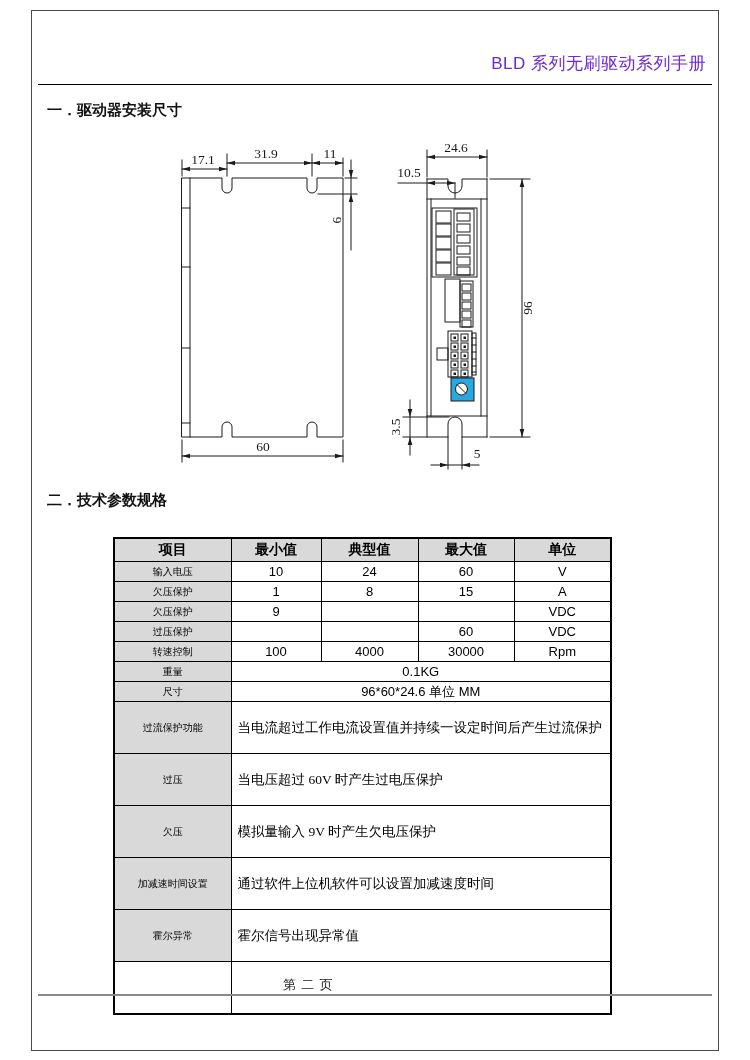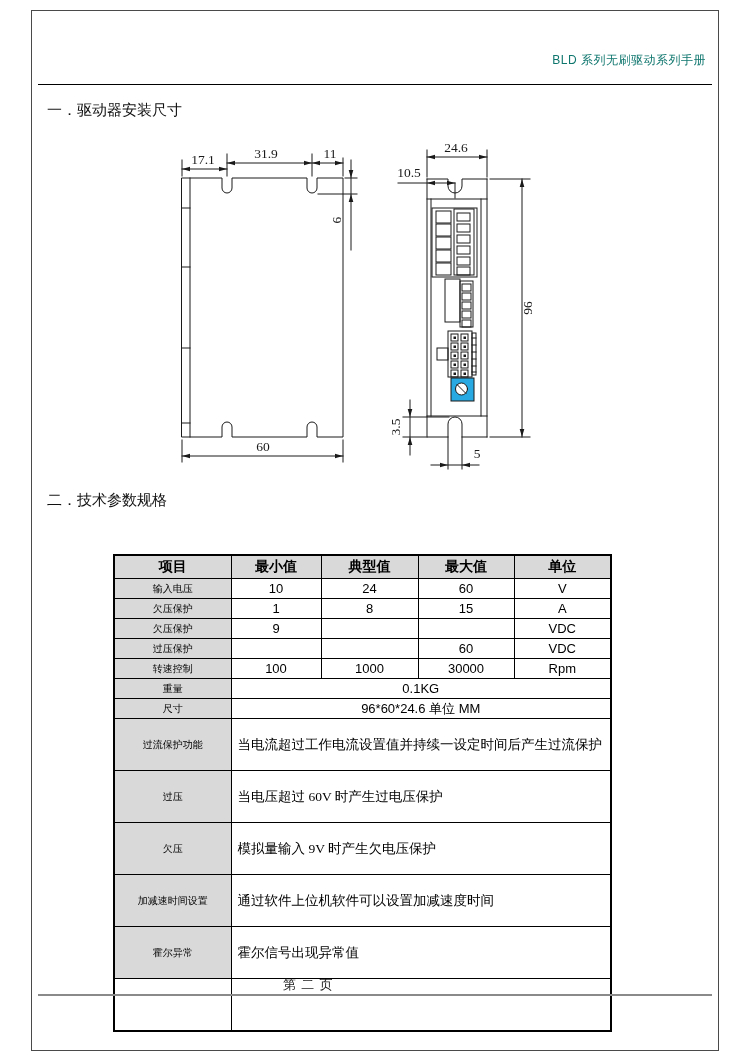--- a/index.html
+++ b/index.html
@@ -1,29 +1,29 @@
 <!DOCTYPE html>
 <html><head>
 <meta charset="utf-8">
 <style>
   html,body{margin:0;padding:0;}
   body{width:750px;height:1060px;background:#ffffff;position:relative;
        font-family:"Liberation Serif",serif;color:#000;}
   .page-border{position:absolute;left:31px;top:10px;width:686px;height:1039px;
        border:1px solid #4a4a4a;}
   .doc-title{position:absolute;top:52px;right:44px;font-family:"Liberation Sans",sans-serif;
-       font-size:12px;letter-spacing:0.5px;color:#0f766e;}
+       font-size:17px;letter-spacing:0.5px;color:#6d28d9;}
   .header-rule{position:absolute;left:38px;top:84px;width:674px;height:0;border-top:1px solid #000;}
   .sec-heading{position:absolute;left:47px;font-family:"Liberation Sans",sans-serif;
-       font-weight:normal;font-size:15px;color:#111;text-align:right;}
+       font-weight:bold;font-size:15px;color:#111;text-align:right;}
   #sec1{top:101px;}
   #sec2{top:491px;}
   .drawing{position:absolute;left:150px;top:125px;width:420px;height:360px;}
   .drawing text{font-family:"Liberation Serif",serif;font-size:13.5px;fill:#1a1a1a;}
-  .spec-table{position:absolute;left:113px;top:554px;border-collapse:collapse;
+  .spec-table{position:absolute;left:113px;top:537px;border-collapse:collapse;
        table-layout:fixed;width:497px;border:2px solid #000;background:#fff;}
   .spec-table th,.spec-table td{border:1px solid #000;overflow:hidden;padding:0;}
   .spec-table th{background:#d9d9d9;height:22px;font-family:"Liberation Serif",serif;
        font-weight:bold;font-size:14px;text-align:center;}
   td.lbl{background:#d9d9d9;text-align:center;font-size:10px;height:19px;}
   td.lbl.nolbl{background:#ffffff;}
   td.val,td.mc{text-align:center;font-family:"Liberation Sans",sans-serif;font-size:13px;height:19px;}
   td.md{font-size:13.5px;padding:16px 6px;height:19px;text-align:left;}
   td.ml{font-size:13.5px;padding:2px 6px;vertical-align:top;text-align:left;}
   tr.listrow td.lbl{vertical-align:top;padding-top:3px;}
@@ -247,21 +247,21 @@
       <tr>
         <td class="lbl">过压保护</td>
         <td class="val"></td>
         <td class="val"></td>
         <td class="val">60</td>
         <td class="val">VDC</td>
       </tr>
       <tr>
         <td class="lbl">转速控制</td>
         <td class="val">100</td>
-        <td class="val">1000</td>
+        <td class="val">4000</td>
         <td class="val">30000</td>
         <td class="val">Rpm</td>
       </tr>
       <tr>
         <td class="lbl">重量</td>
         <td colspan="4" class="mc">0.1KG</td>
       </tr>
       <tr>
         <td class="lbl">尺寸</td>
         <td colspan="4" class="mc">96*60*24.6  单位 MM</td>

